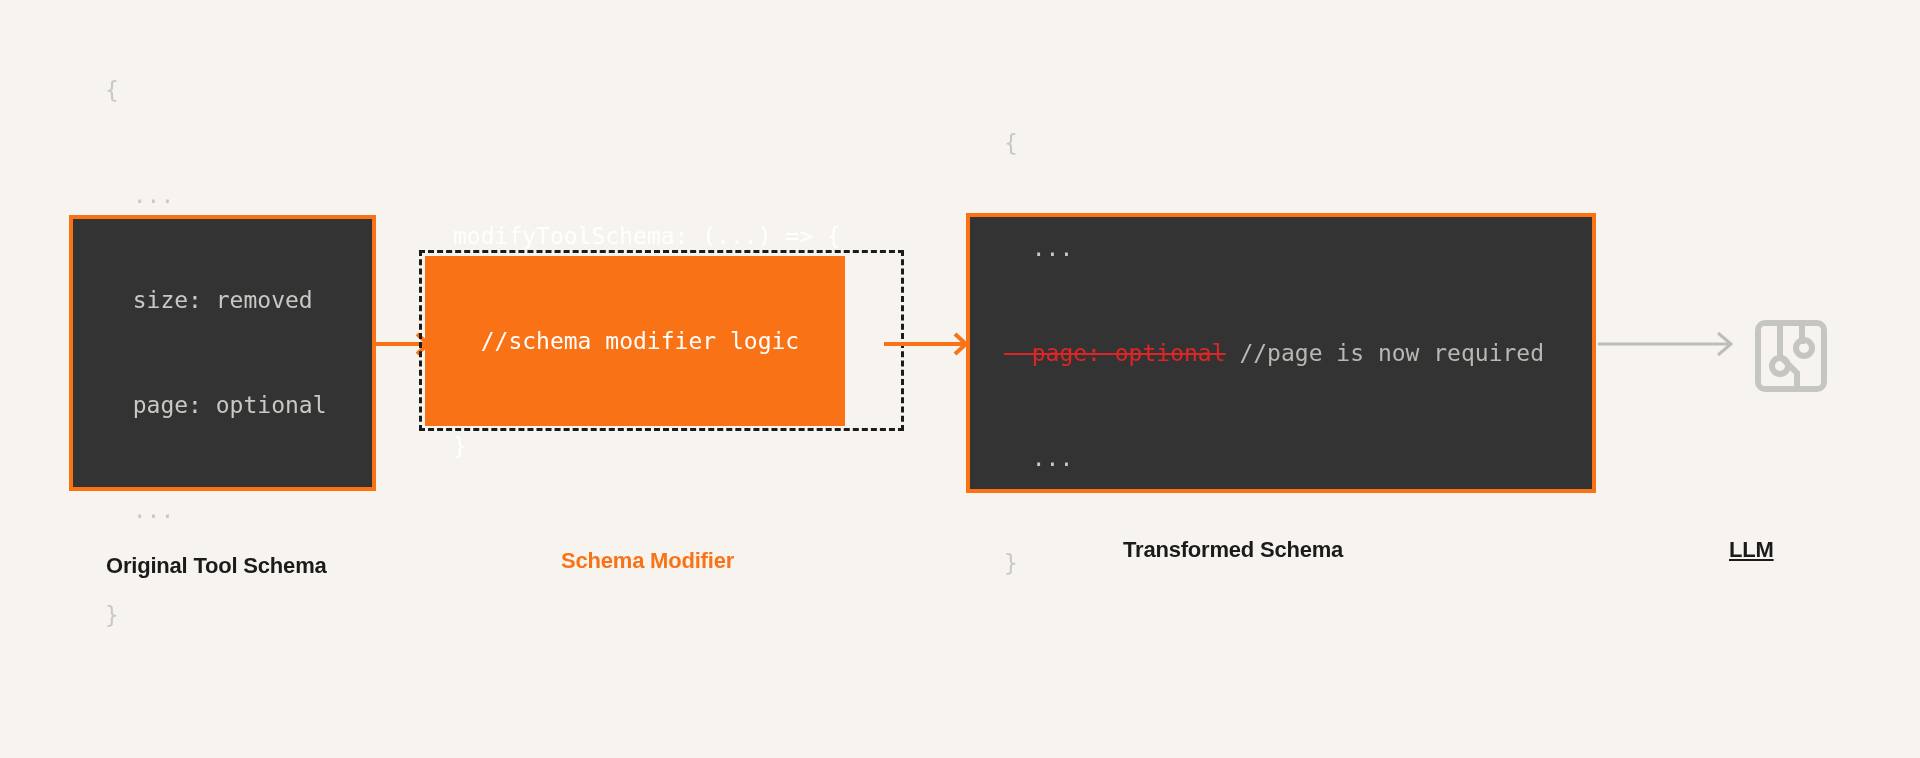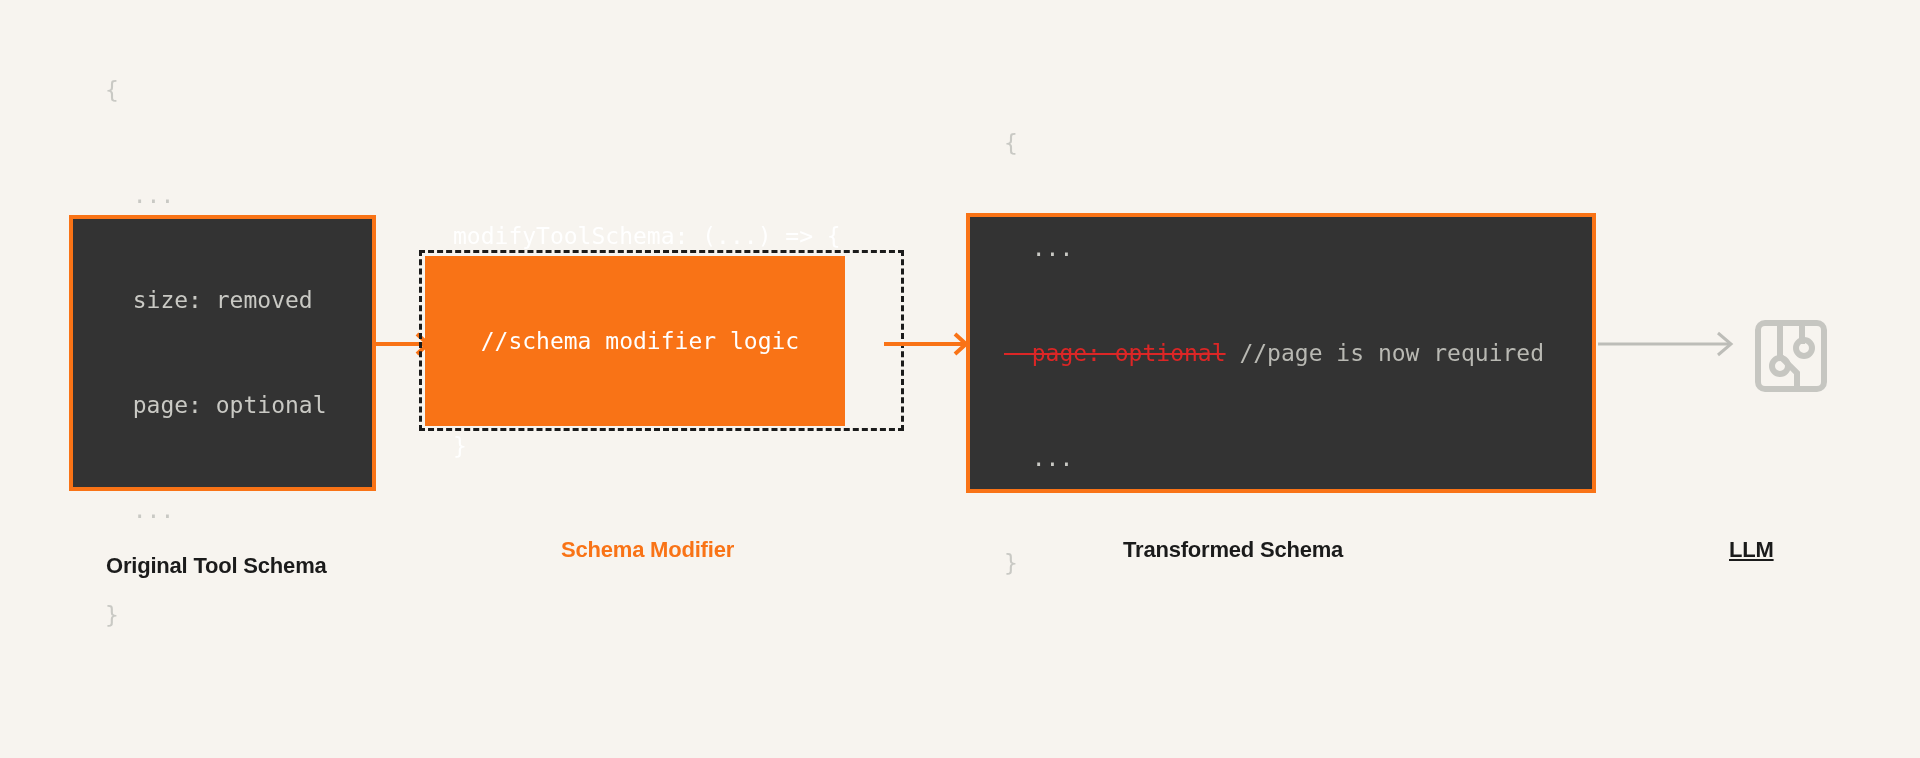--- a/index.html
+++ b/index.html
@@ -118,21 +118,21 @@
     font-family: "Liberation Sans", sans-serif;
     font-size: 22px;
     font-weight: bold;
     color: #1b1b1b;
     white-space: nowrap;
     letter-spacing: -0.2px;
   }
   .caption.accent { color: #f97316; }
 
   #caption-original    { left: 106px;  top: 537px; margin-top: 16px; }
-  #caption-modifier    { left: 561px;  top: 537px; }
+  #caption-modifier    { left: 561px;  top: 548px; }
   #caption-transformed { left: 1123px; top: 537px; }
   #caption-llm         { left: 1729px; top: 537px; text-decoration: underline; }
 </style>
 </head>
 <body>
 
 <div id="stage">
 
   <div class="code-panel" id="panel-original">
     <div class="code-lines">

